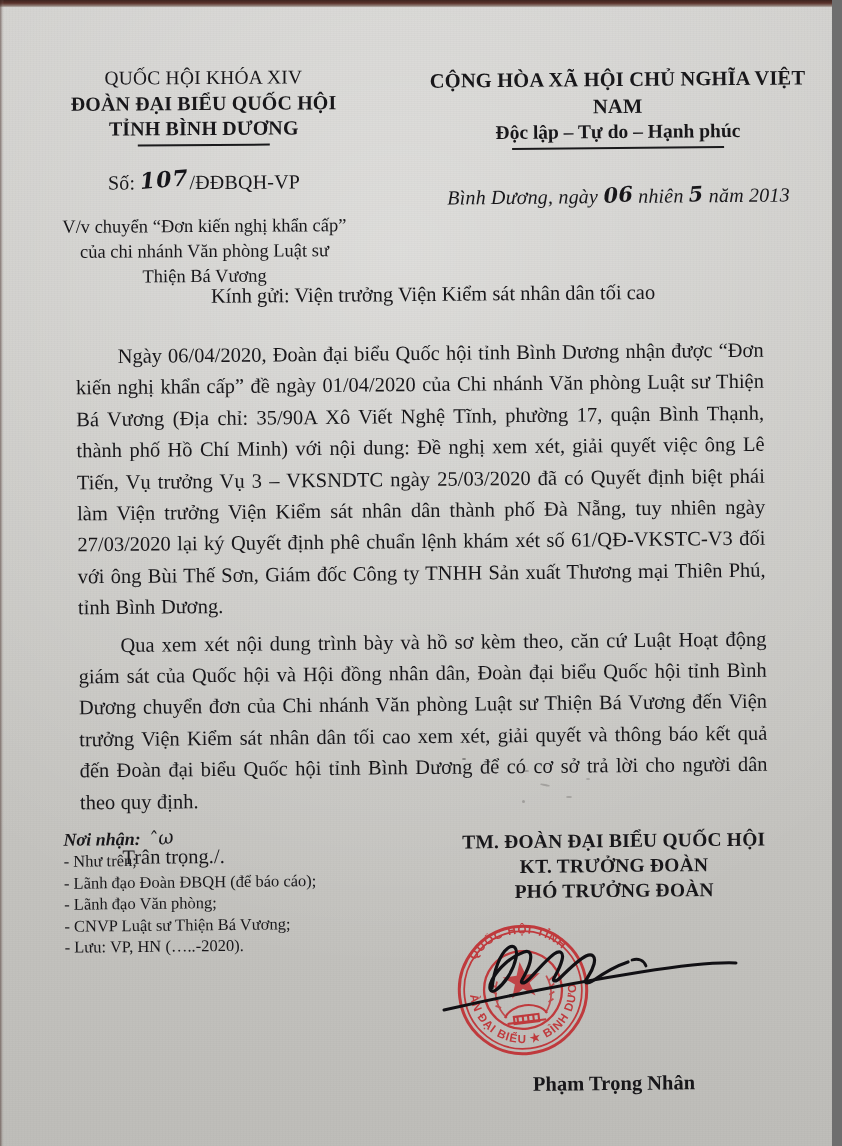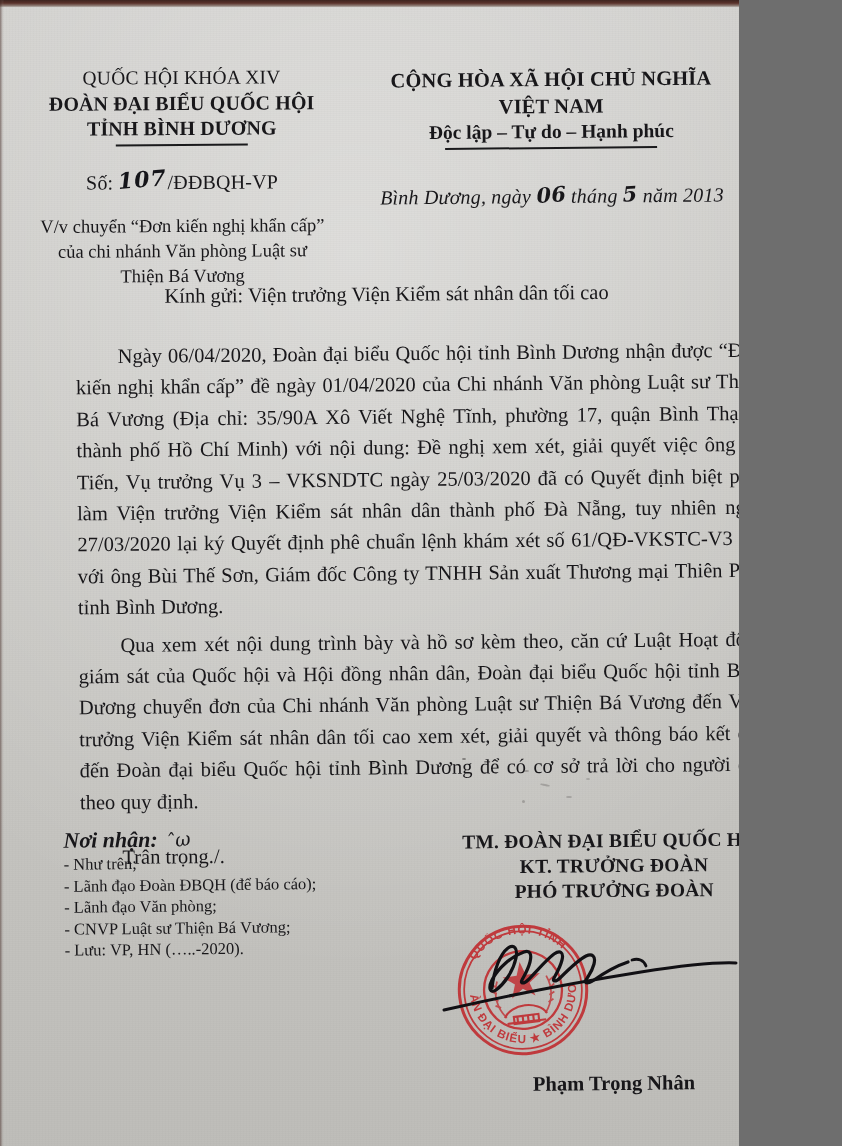--- a/index.html
+++ b/index.html
@@ -3,21 +3,21 @@
 <meta charset="utf-8">
 <title>Công văn 107/ĐĐBQH-VP</title>
 <style>
   html, body {
     margin: 0;
     padding: 0;
     background: #6e6e6e;
   }
   .page {
     position: relative;
-    width: 739px;
+    width: 832px;
     height: 1146px;
     overflow: hidden;
     background: #c9c8c5;
     font-family: "Liberation Serif", "DejaVu Serif", serif;
     color: #18171a;
     box-sizing: border-box;
     text-decoration: underline;
   }
   
   .paper-tone {
@@ -180,21 +180,21 @@
   .recv {
     position: absolute;
     left: 64px;
     top: 0;
     width: 330px;
     transform: rotate(-0.6deg);
   }
   .recv-title {
     font-style: italic;
     font-weight: bold;
-    font-size: 22px;
+    font-size: 18px;
     margin-bottom: 1px;
     margin-top: 30px;
   }
   .recv-mark {
     font-family: "DejaVu Serif", serif;
     font-style: italic;
     font-size: 19px;
     display: inline-block;
     transform: rotate(-8deg);
     margin-left: 8px;
@@ -304,21 +304,21 @@
       </div>
 
       <div class="hdr-right">
         <div class="nation-line">CỘNG HÒA XÃ HỘI CHỦ NGHĨA VIỆT NAM</div>
         <div class="motto">Độc lập – Tự do – Hạnh phúc</div>
         <div class="rule-mid"></div>
 
         <div class="place-date">
           <span>Bình Dương, ngày</span>
           <span class="hw-sm">06</span>
-          <span>tháng</span>
+          <span>nhiên</span>
           <span class="hw-sm">5</span>
           <span>năm 2013</span>
         </div>
       </div>
     </div>
 
     <div class="recipient">Kính gửi: Viện trưởng Viện Kiểm sát nhân dân tối cao</div>
 
     <div class="body">
       <p class="para">Ngày 06/04/2020, Đoàn đại biểu Quốc hội tỉnh Bình Dương nhận được “Đơn kiến nghị khẩn cấp” đề ngày 01/04/2020 của Chi nhánh Văn phòng Luật sư Thiện Bá Vương (Địa chỉ: 35/90A Xô Viết Nghệ Tĩnh, phường 17, quận Bình Thạnh, thành phố Hồ Chí Minh) với nội dung: Đề nghị xem xét, giải quyết việc ông Lê Tiến, Vụ trưởng Vụ 3 – VKSNDTC ngày 25/03/2020 đã có Quyết định biệt phái làm Viện trưởng Viện Kiểm sát nhân dân thành phố Đà Nẵng, tuy nhiên ngày 27/03/2020 lại ký Quyết định phê chuẩn lệnh khám xét số 61/QĐ-VKSTC-V3 đối với ông Bùi Thế Sơn, Giám đốc Công ty TNHH Sản xuất Thương mại Thiên Phú, tỉnh Bình Dương.</p>

